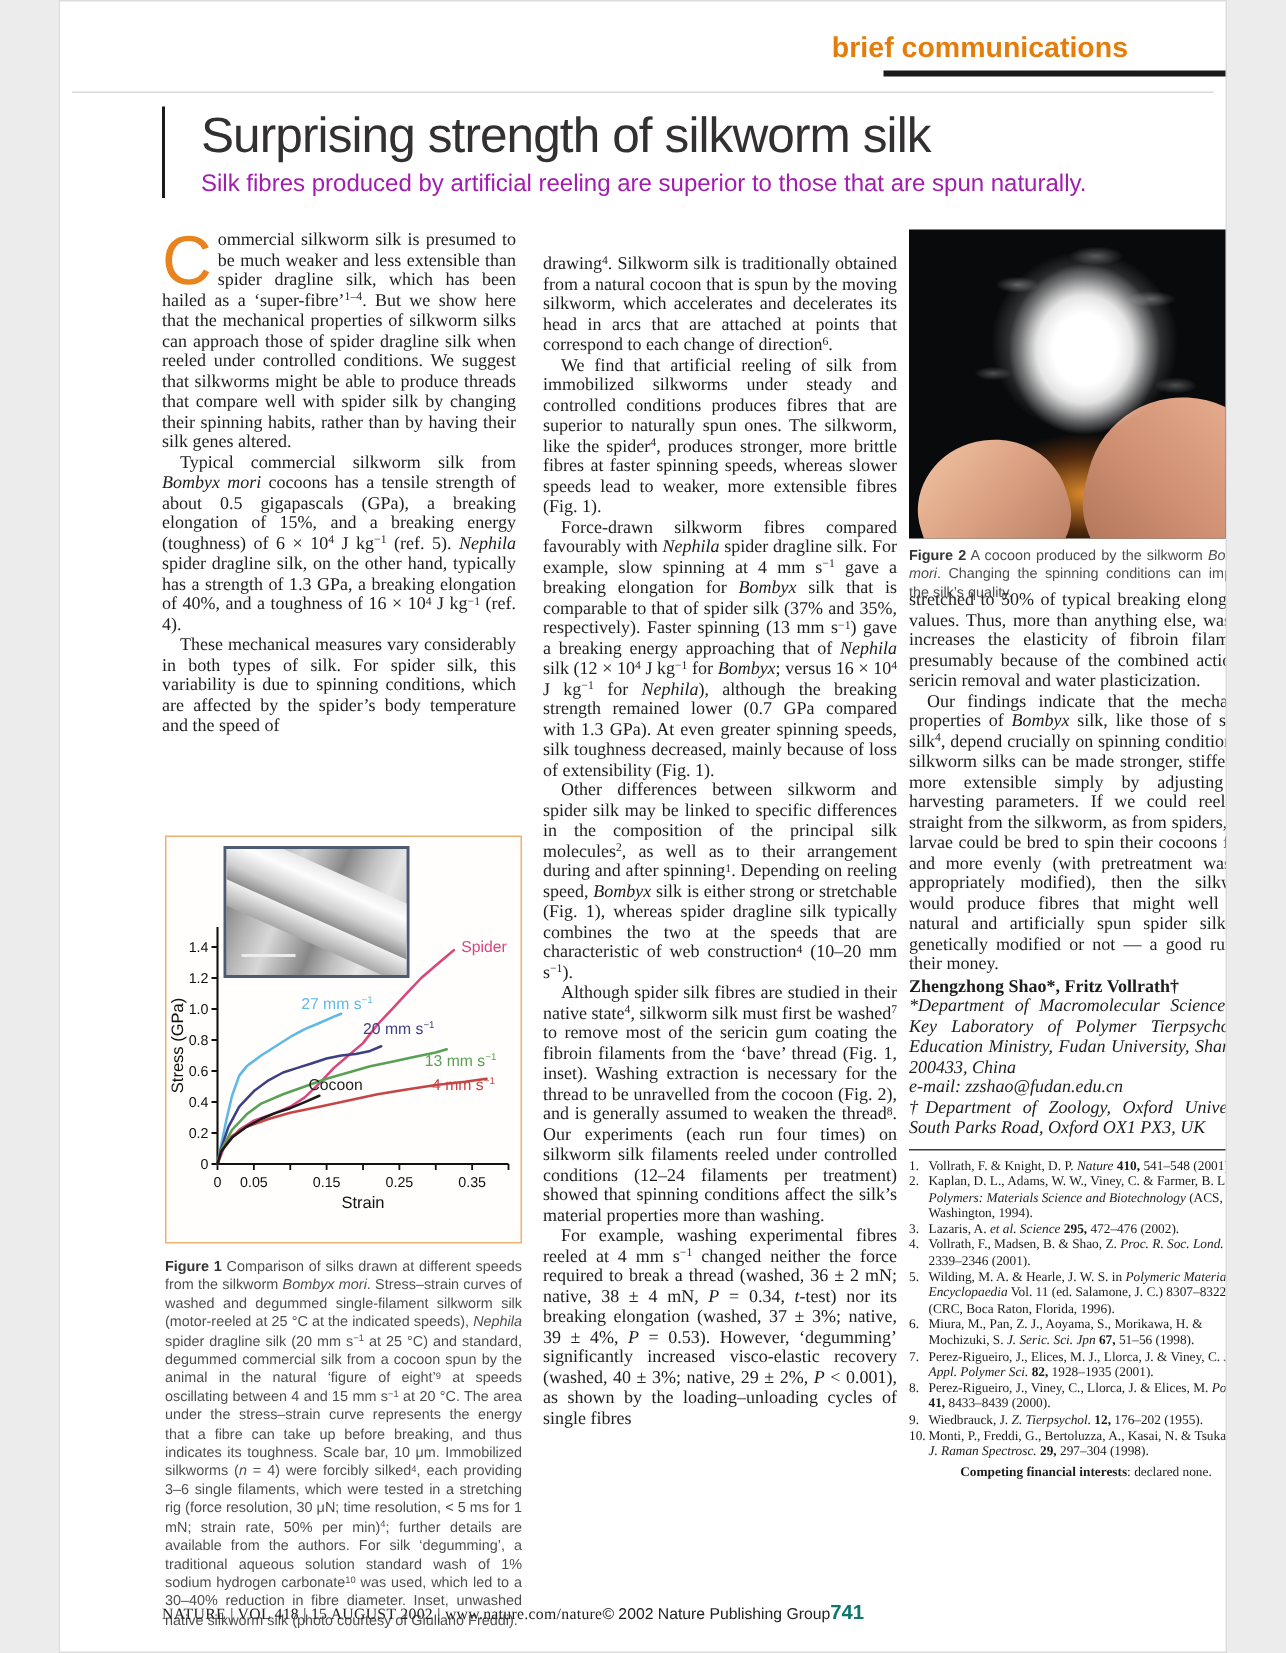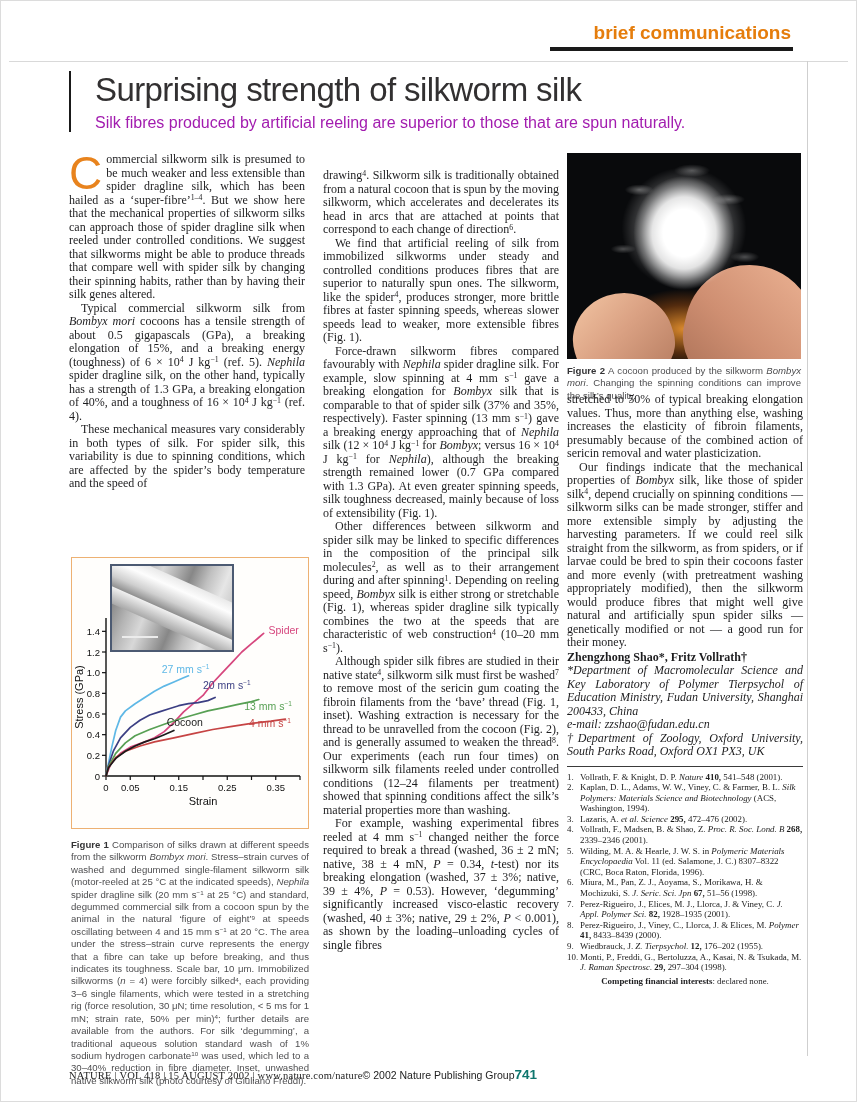--- a/index.html
+++ b/index.html
@@ -1,16 +1,16 @@
 <!DOCTYPE html>
 <html><head>
 <meta charset="utf-8">
 <style>
   html,body{margin:0;padding:0;background:#ececec;}
-  .page{position:relative;width:857px;height:1102px;background:#ffffff;margin:0 auto;
+  .page{position:relative;width:779px;height:1102px;background:#ffffff;margin:0 auto;
         font-family:"Liberation Serif",serif;color:#1d1d1f;border:1px solid #dcdcdc;
         box-sizing:border-box;overflow:hidden;}
   .topline{position:absolute;left:8px;right:8px;top:60px;height:1px;background:#d9d9d9;}
   .rightline{position:absolute;left:806px;top:60px;height:995px;width:1px;background:#cfcfcf;}
   .brief{position:absolute;top:21px;right:65px;font-family:"Liberation Sans",sans-serif;
          font-weight:bold;font-size:19px;color:#e57d0c;}
   .brief-rule{position:absolute;top:46px;left:549px;width:243px;height:4px;background:#1a1a1a;}
   .titleblock{position:absolute;left:68px;top:70px;width:720px;border-left:2px solid #1a1a1a;padding-left:24px;}
   .titleblock h1{margin:0;font-family:"Liberation Sans",sans-serif;font-weight:normal;
                  font-size:33px;letter-spacing:-0.6px;color:#323031;line-height:38px;}

